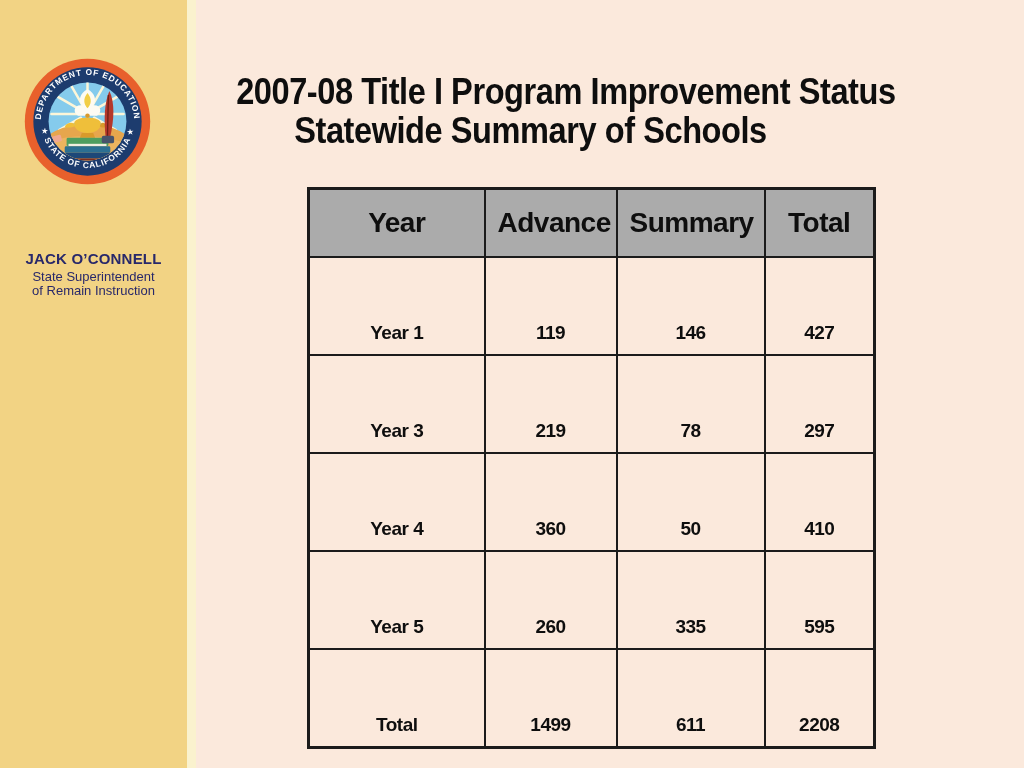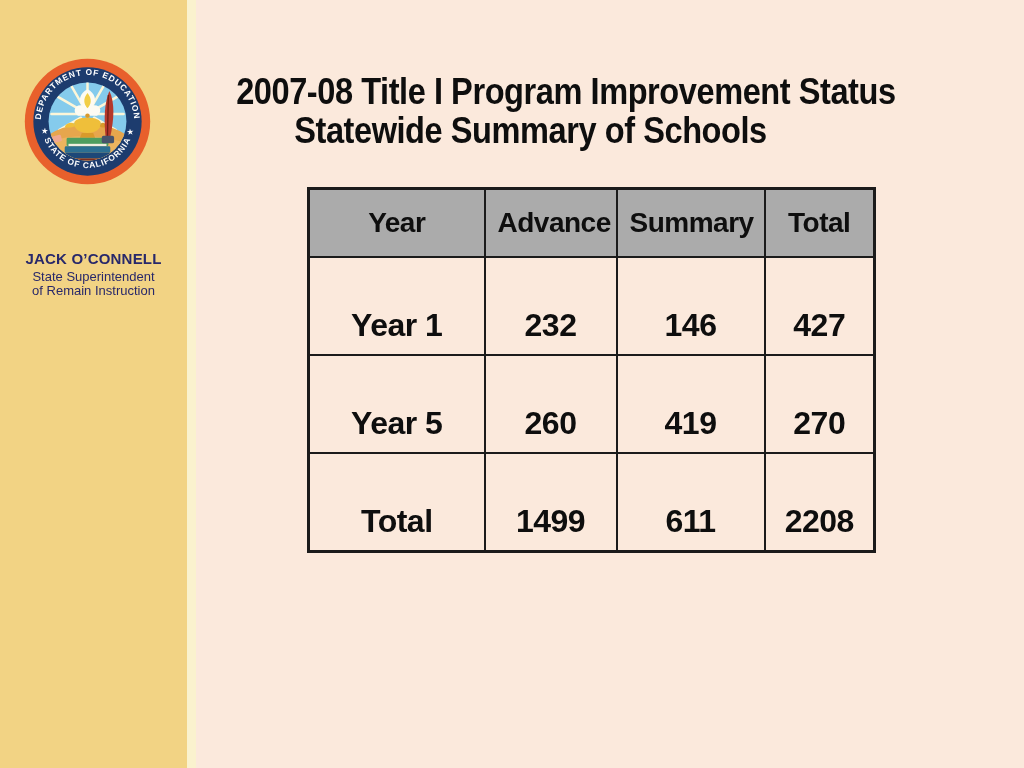--- a/index.html
+++ b/index.html
@@ -79,21 +79,21 @@
   }
   .data-table th {
     background: #ABABAB;
     height: 42px;
     font-size: 28px;
     vertical-align: middle;
   }
   .data-table td {
     background: #FBE9DC;
     height: 74px;
-    font-size: 32px;
+    font-size: 19px;
     vertical-align: bottom;
     padding-bottom: 10px;
   }
 </style>
 </head>
 <body>
 
 <div class="slide">
 
   <div class="sidebar">
@@ -192,29 +192,41 @@
         <tr>
           <th>Year</th>
           <th>Advance</th>
           <th>Summary</th>
           <th>Total</th>
         </tr>
       </thead>
       <tbody>
         <tr>
           <td>Year 1</td>
-          <td>232</td>
+          <td>119</td>
           <td>146</td>
           <td>427</td>
         </tr>
         <tr>
+          <td>Year 3</td>
+          <td>219</td>
+          <td>78</td>
+          <td>297</td>
+        </tr>
+        <tr>
+          <td>Year 4</td>
+          <td>360</td>
+          <td>50</td>
+          <td>410</td>
+        </tr>
+        <tr>
           <td>Year 5</td>
           <td>260</td>
-          <td>419</td>
-          <td>270</td>
+          <td>335</td>
+          <td>595</td>
         </tr>
         <tr>
           <td>Total</td>
           <td>1499</td>
           <td>611</td>
           <td>2208</td>
         </tr>
       </tbody>
     </table>
 

